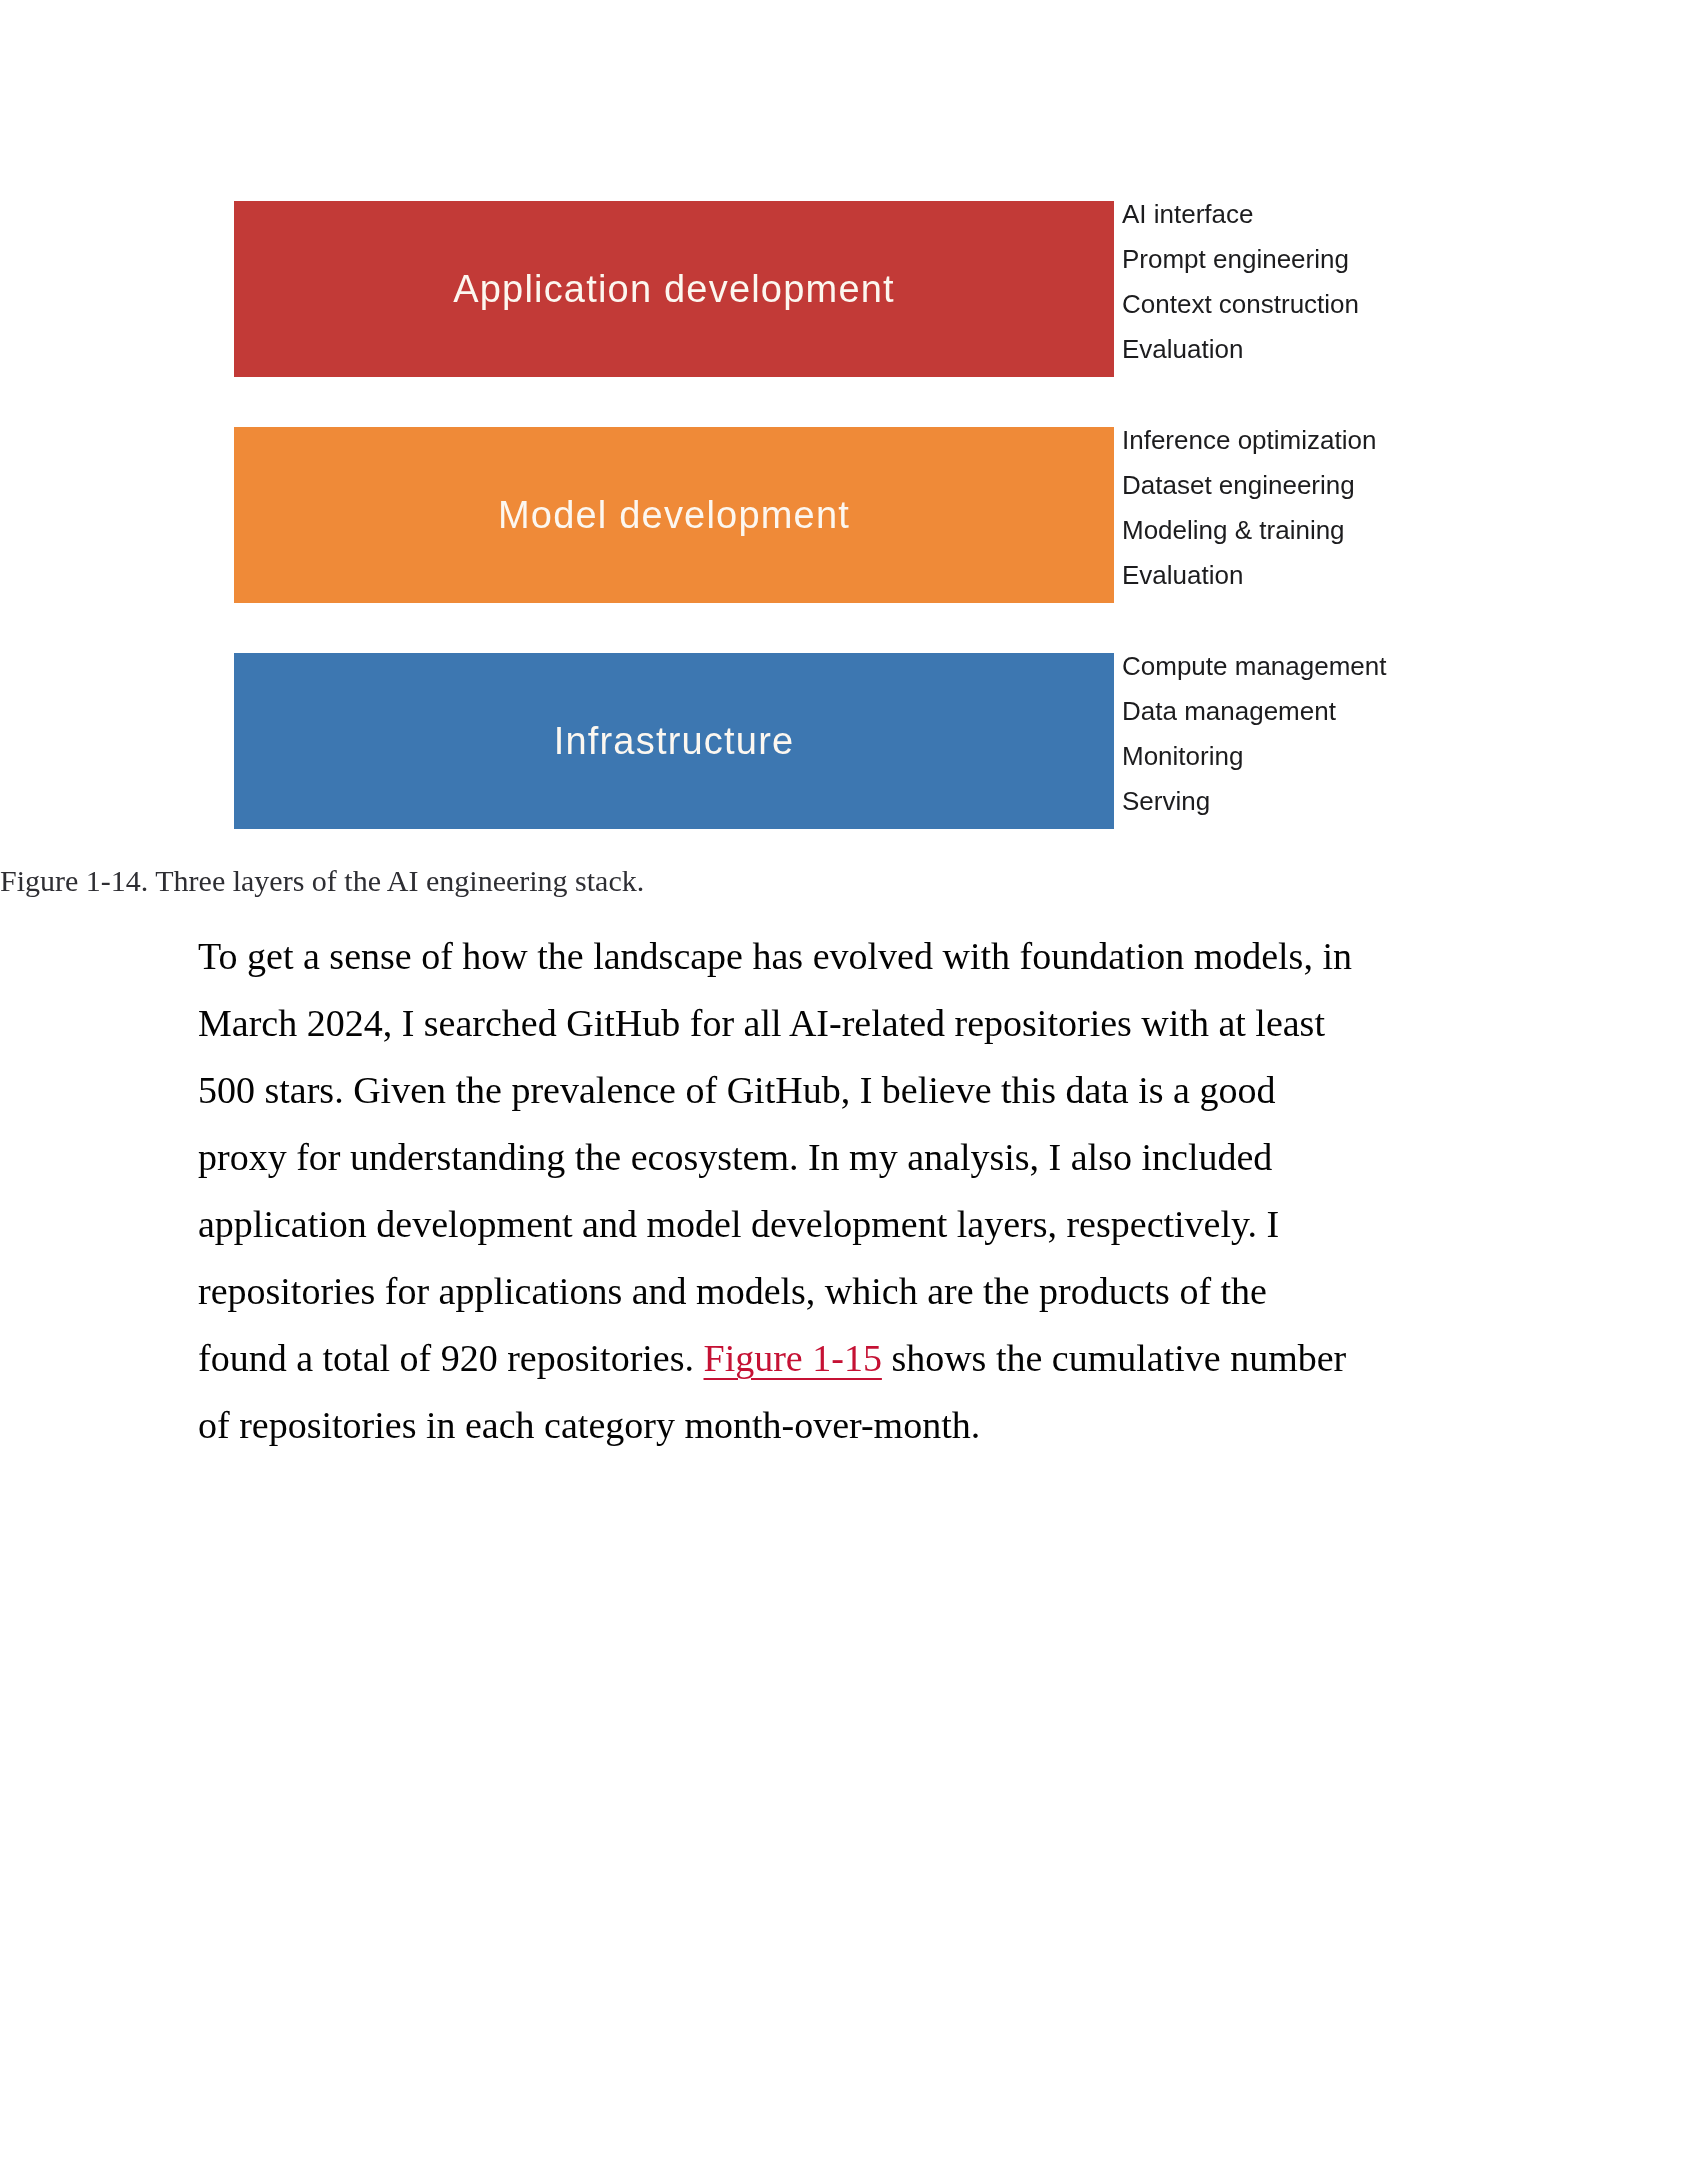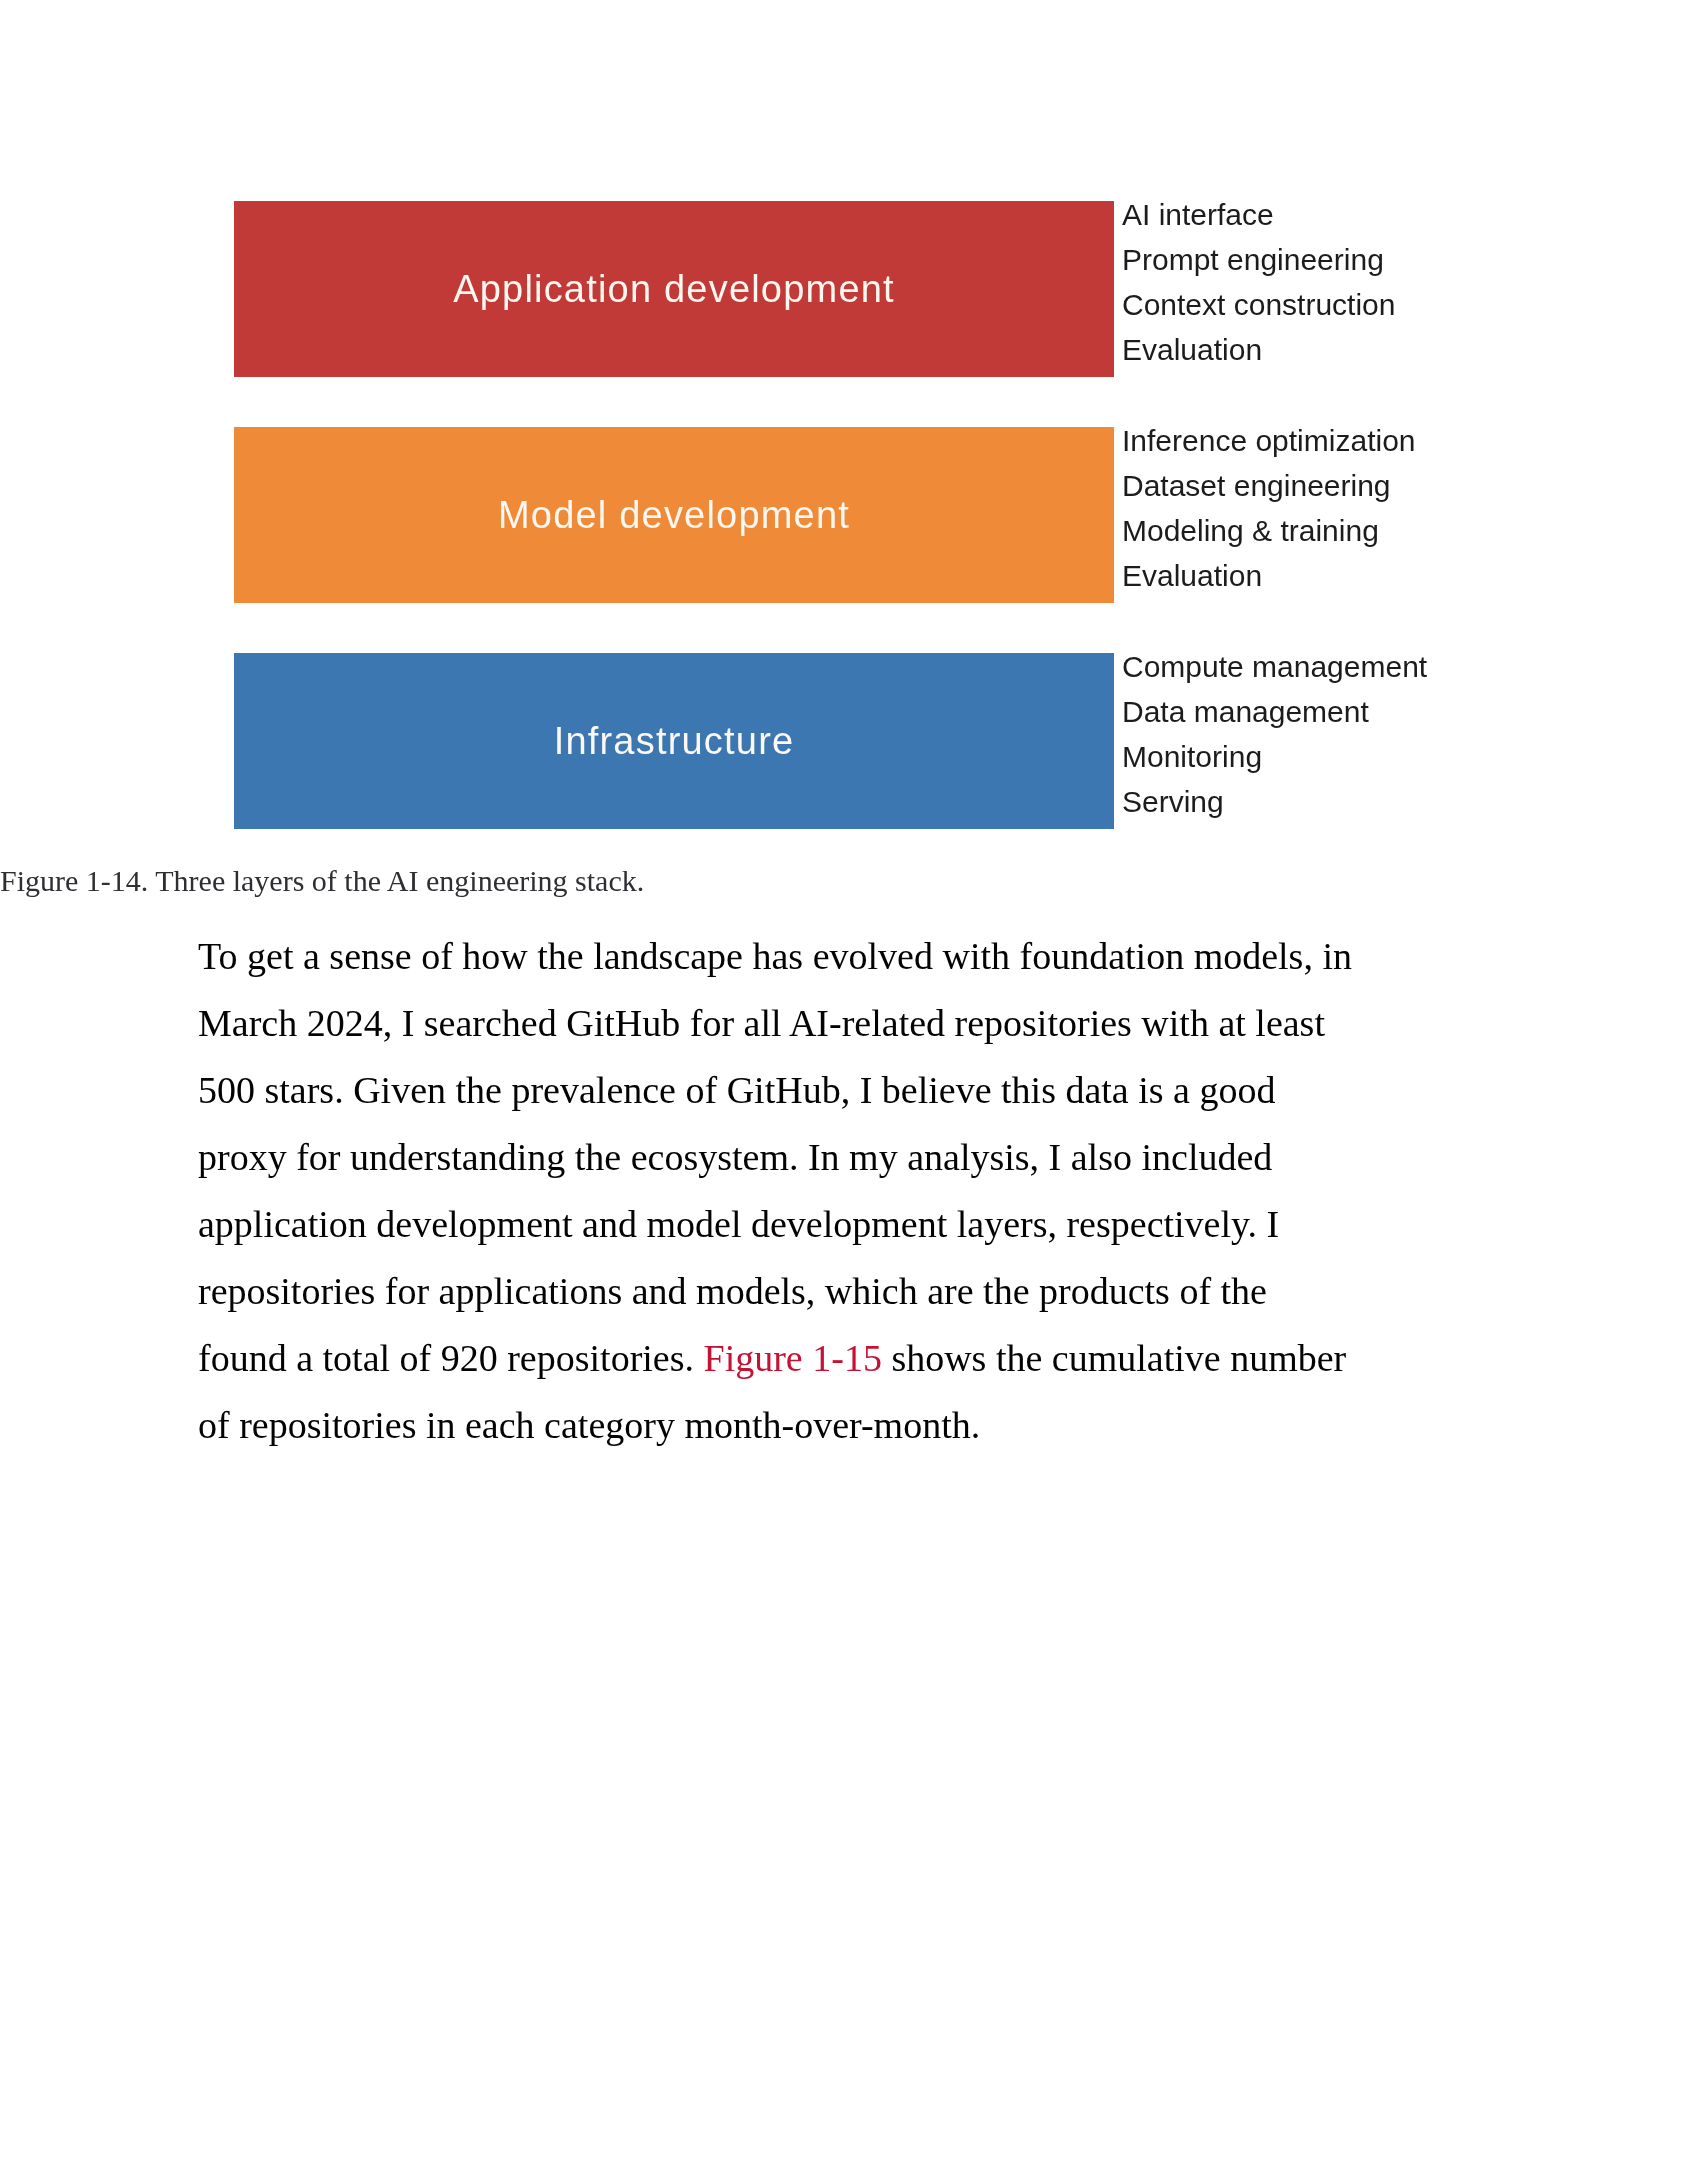--- a/index.html
+++ b/index.html
@@ -29,21 +29,21 @@
     font-family: "Liberation Sans", sans-serif;
     font-size: 38px;
     letter-spacing: 1.2px;
     color: #fcf7f0;
   }
   .layer-items {
     position: absolute;
     left: 1122px;
     top: -9.5px;
     font-family: "Liberation Sans", sans-serif;
-    font-size: 30px;
+    font-size: 26px;
     line-height: 45px;
     color: #1c1c1e;
     white-space: nowrap;
   }
   .figure-caption {
     position: absolute;
     top: 864px;
     left: 0;
     width: 1687px;
     text-align: left;
@@ -56,20 +56,21 @@
     left: 198px;
     top: 923px;
     font-family: "Liberation Serif", serif;
     font-size: 38px;
     line-height: 67px;
     color: #030303;
     white-space: nowrap;
   }
   .body-line { white-space: nowrap; }
   .figlink {
+    text-decoration: underline;
     text-decoration-thickness: 2.4px;
     text-underline-offset: 7.1px;
     cursor: pointer;
   }
 </style>
 </head>
 <body>
 
 <div class="page">
 

